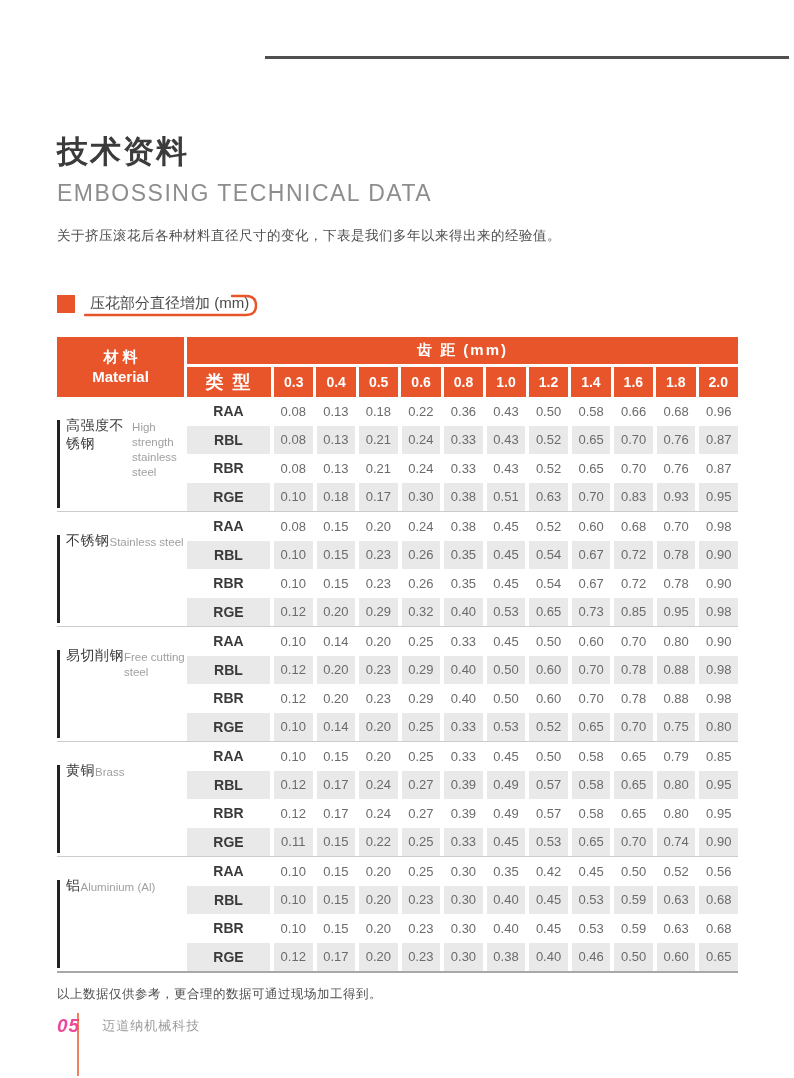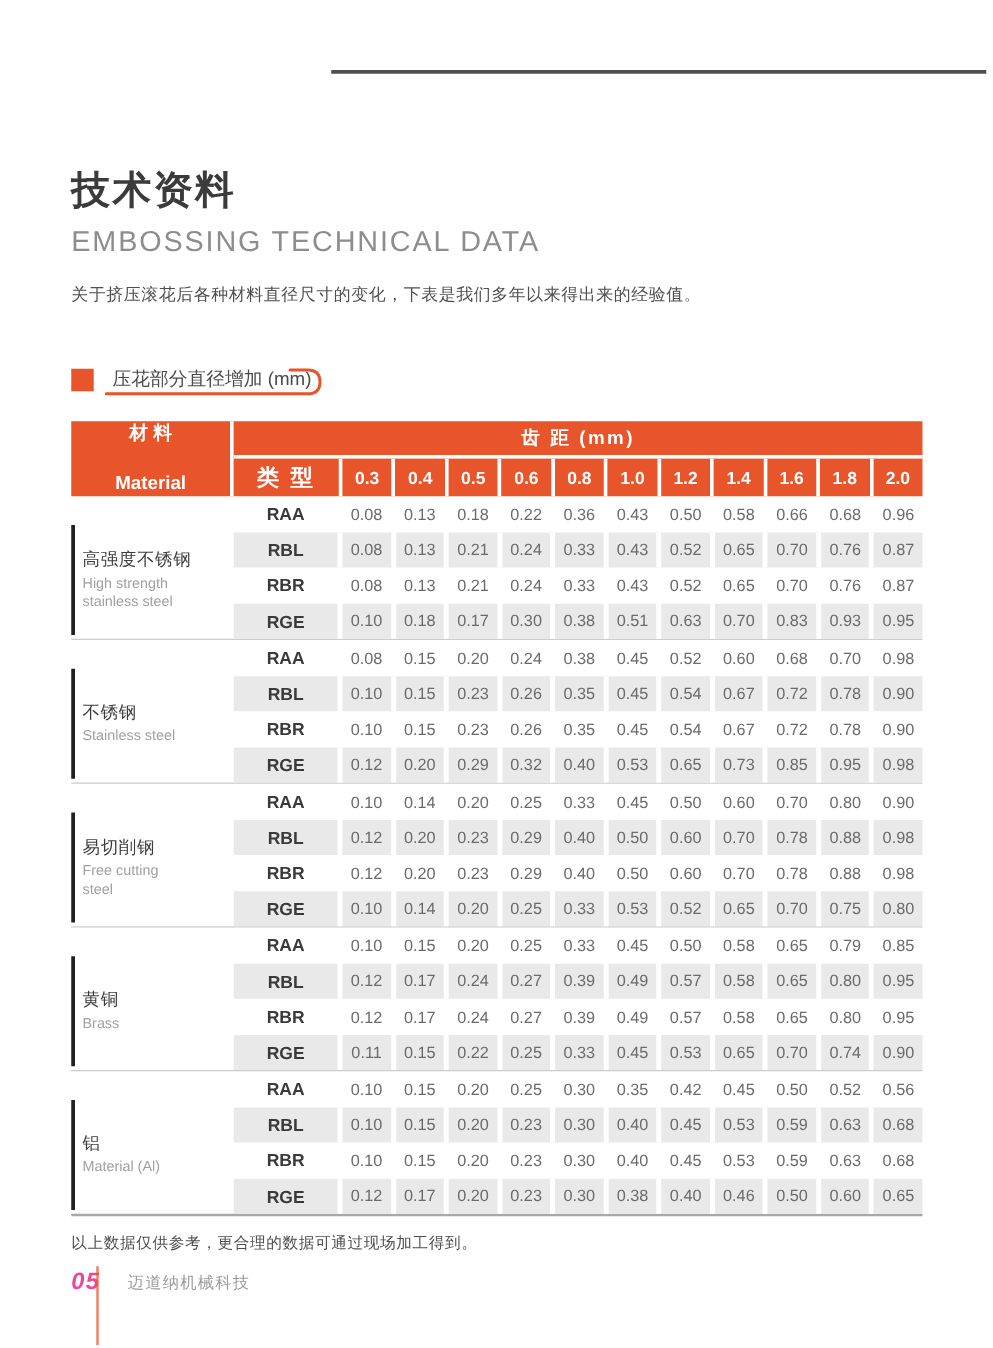--- a/index.html
+++ b/index.html
@@ -24,39 +24,39 @@
   
   .section { position:absolute; left:57px; top:290px; height:32px; }
   .section-square { position:absolute; left:0; top:5px; width:18px; height:18px; background:#E8552B; }
   .section-text { position:absolute; left:33px; top:4px; font-size:15px; color:#4a4a4a; font-weight:500; white-space:nowrap; }
   .section-tab { position:absolute; left:27px; top:0; }
 
   
   .table { position:absolute; left:57px; top:337px; width:681px; }
   .thead { display:flex; }
   .th-material { width:130px; background:#E8552B; border-right:3px solid #ffffff;
-                 display:flex; flex-direction:column; align-items:center; justify-content:space-between;
+                 display:flex; flex-direction:column; align-items:center; justify-content:center;
                  color:#ffffff; font-weight:bold; font-size:15px; line-height:1.35; }
   .thead-right { flex:1; }
   .th-pitch { height:30px; background:#E8552B; border-bottom:3px solid #ffffff;
               display:flex; align-items:center; justify-content:center;
               color:#ffffff; font-weight:bold; font-size:15px; letter-spacing:2px; }
   .th-cols { display:flex; height:30px; }
   .th-type { width:87px; background:#E8552B; border-right:3px solid #ffffff;
              display:flex; align-items:center; justify-content:center;
              color:#ffffff; font-weight:bold; font-size:18px; letter-spacing:2px; }
   .th-num { flex:1 1 0; background:#E8552B; border-right:3px solid #ffffff;
             display:flex; align-items:center; justify-content:center;
             color:#ffffff; font-weight:bold; font-size:14px; }
   .th-num:last-child { border-right:none; }
 
   .tbody { border-bottom:2px solid #a8a8a8; }
   .group { display:flex; border-top:1px solid #cccccc; }
   .group:first-child { border-top:none; }
-  .g-material { width:130px; position:relative; display:flex; flex-direction:column; justify-content:center; padding-left:9px;margin-top:20px; }
+  .g-material { width:130px; position:relative; display:flex; flex-direction:row; justify-content:flex-start; padding-left:9px;margin-top:20px; }
   .g-material::before { content:""; position:absolute; left:0; top:3px; bottom:3px; width:3px; background:#212121; }
   .g-mat-zh { font-size:14px; color:#3c3c3c; font-weight:500; letter-spacing:0.5px; }
   .g-mat-en { margin-top:3px; font-size:11.5px; color:#a0a0a0; line-height:1.3; white-space:pre-line; }
   .g-rows { flex:1; display:flex; flex-direction:column; }
   .g-row { display:flex; height:28.5px; }
   .cell-type { width:87px; flex:0 0 87px; display:flex; align-items:center; justify-content:center;
                font-weight:bold; font-size:14px; color:#3a3a3a; border-right:4px solid transparent; }
   .cell-val { flex:1 1 0; display:flex; align-items:center; justify-content:center;
               font-size:13px; color:#6b6b6b; border-right:4px solid transparent; }
   .cell-val:last-child { border-right:none; }
@@ -370,21 +370,21 @@
               <div class="cell-val">0.65</div>
               <div class="cell-val">0.70</div>
               <div class="cell-val">0.74</div>
               <div class="cell-val">0.90</div>
             </div>
           </div>
         </div>
         <div class="group">
           <div class="g-material">
             <div class="g-mat-zh">铝</div>
-            <div class="g-mat-en">Material (Al)</div>
+            <div class="g-mat-en">Aluminium (Al)</div>
           </div>
           <div class="g-rows">
             <div class="g-row">
               <div class="cell-type">RAA</div>
               <div class="cell-val">0.10</div>
               <div class="cell-val">0.15</div>
               <div class="cell-val">0.20</div>
               <div class="cell-val">0.25</div>
               <div class="cell-val">0.30</div>
               <div class="cell-val">0.35</div>

